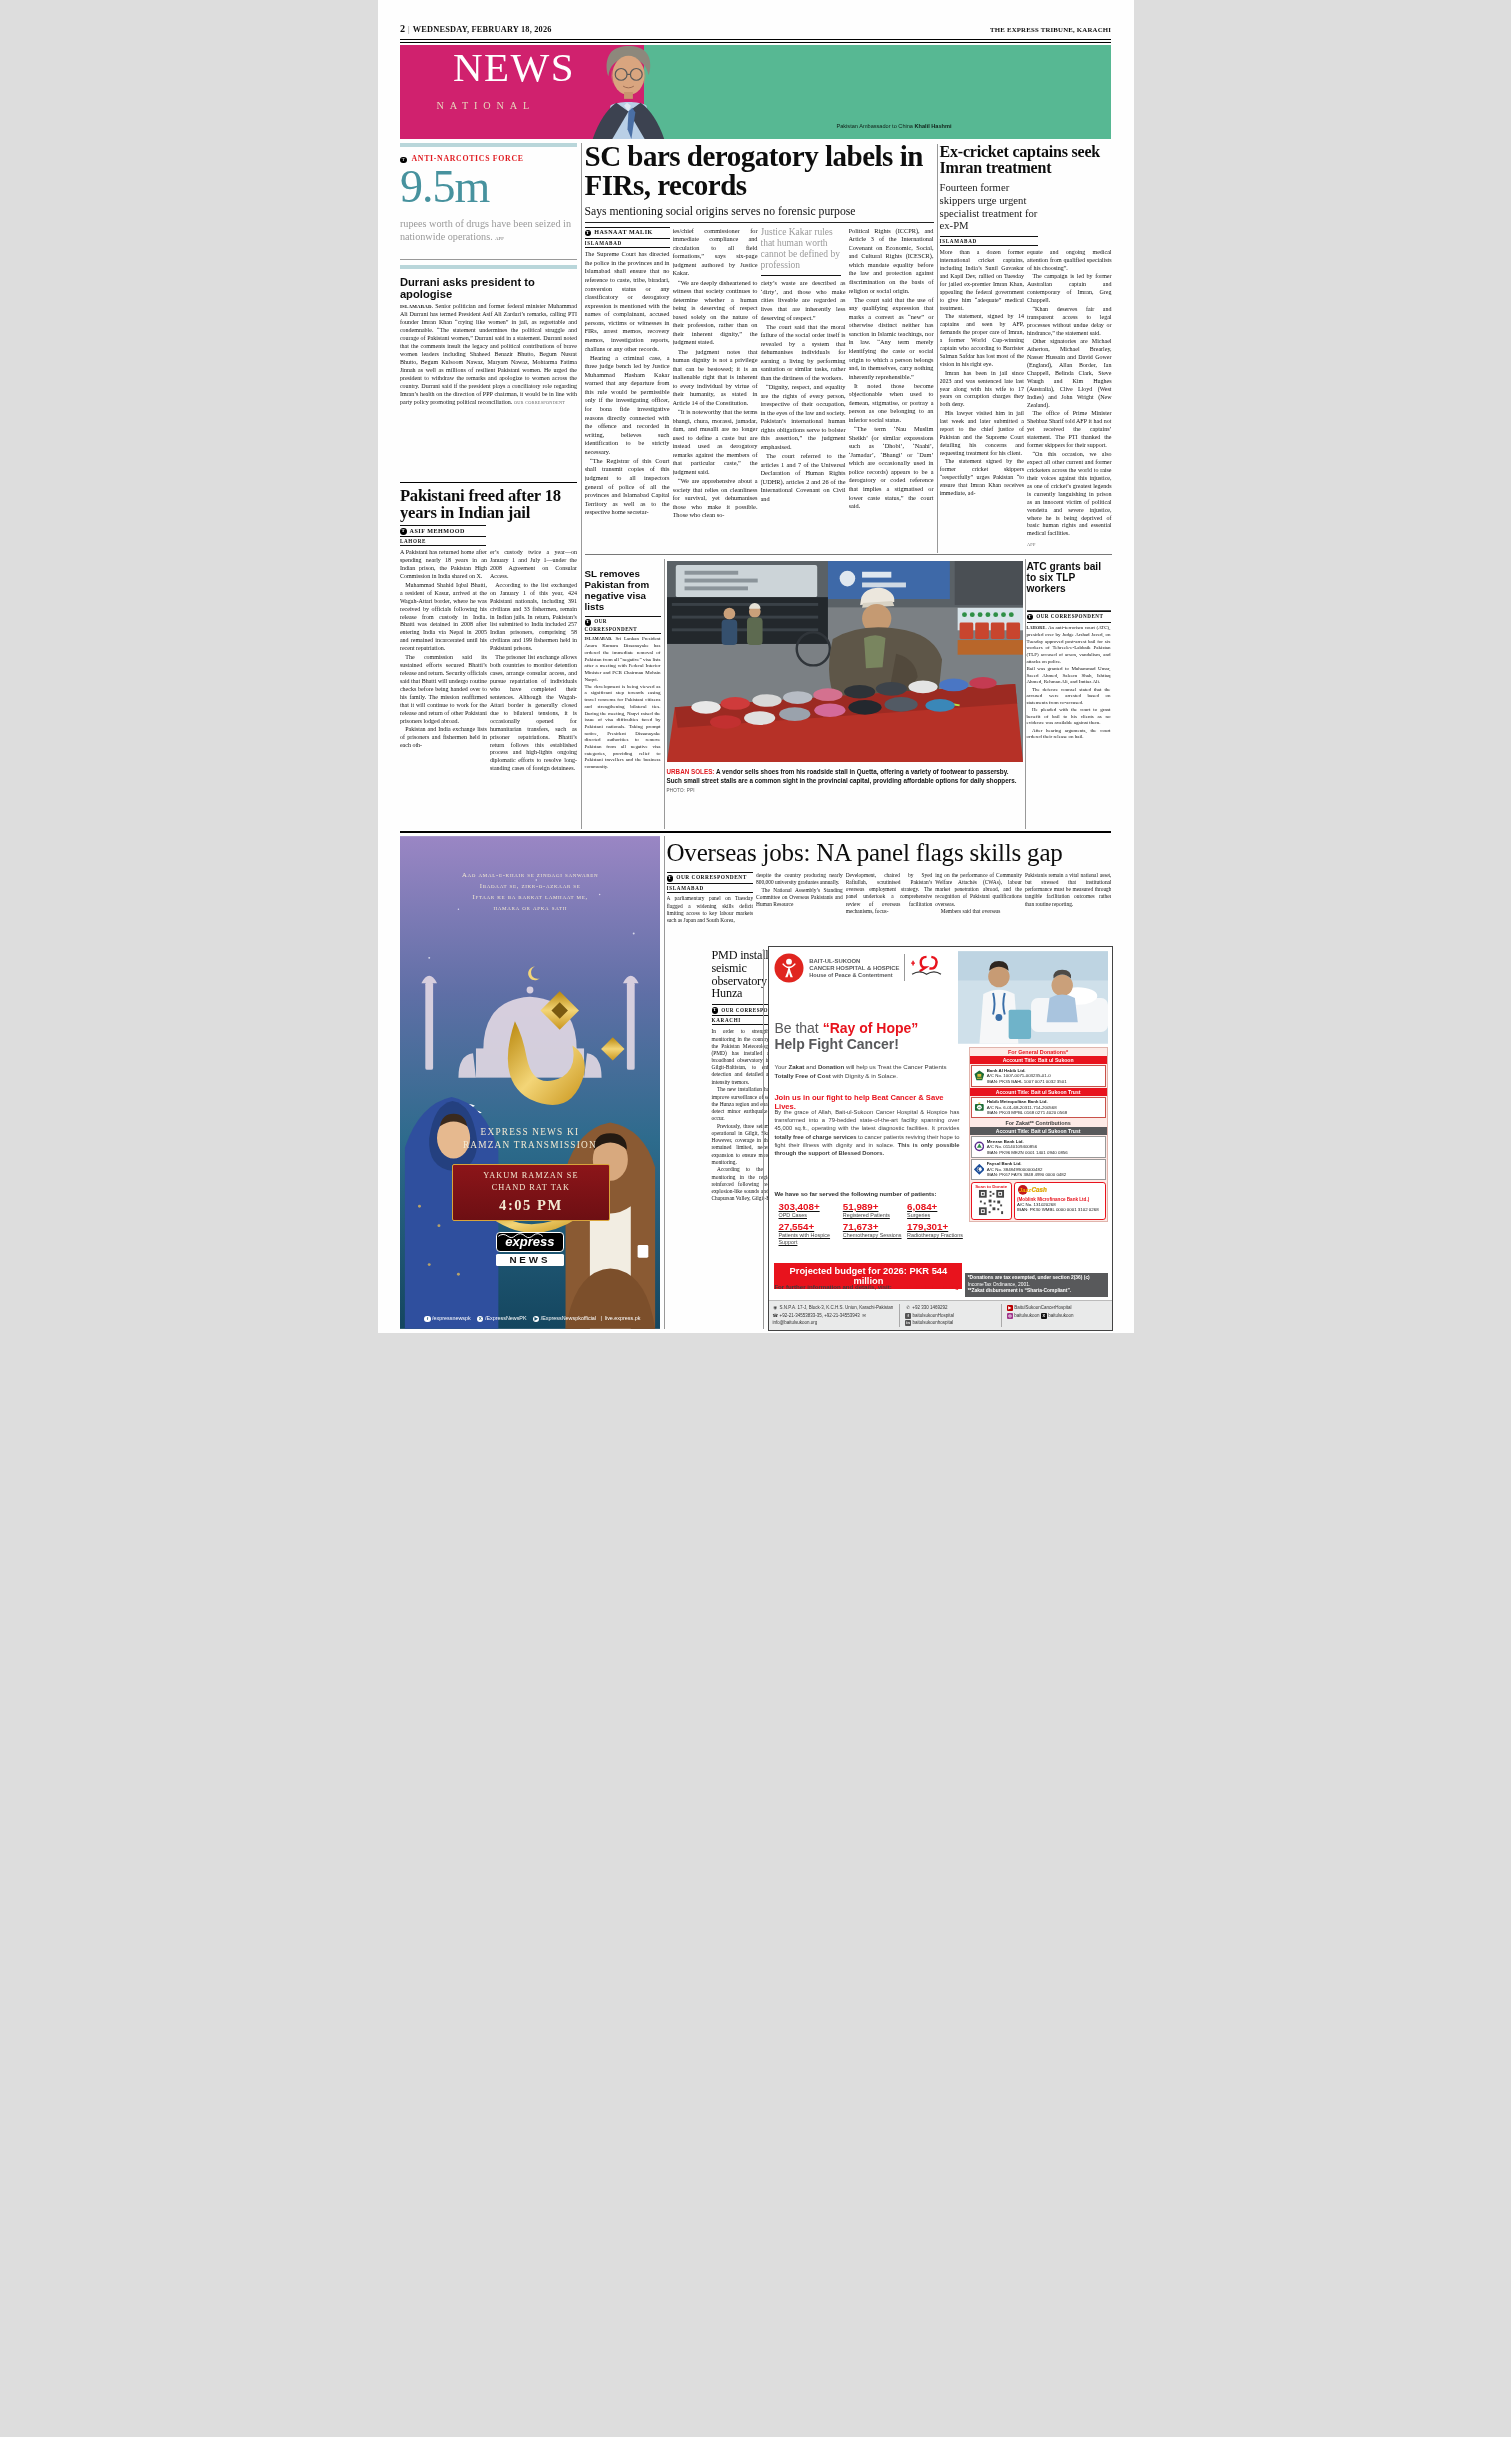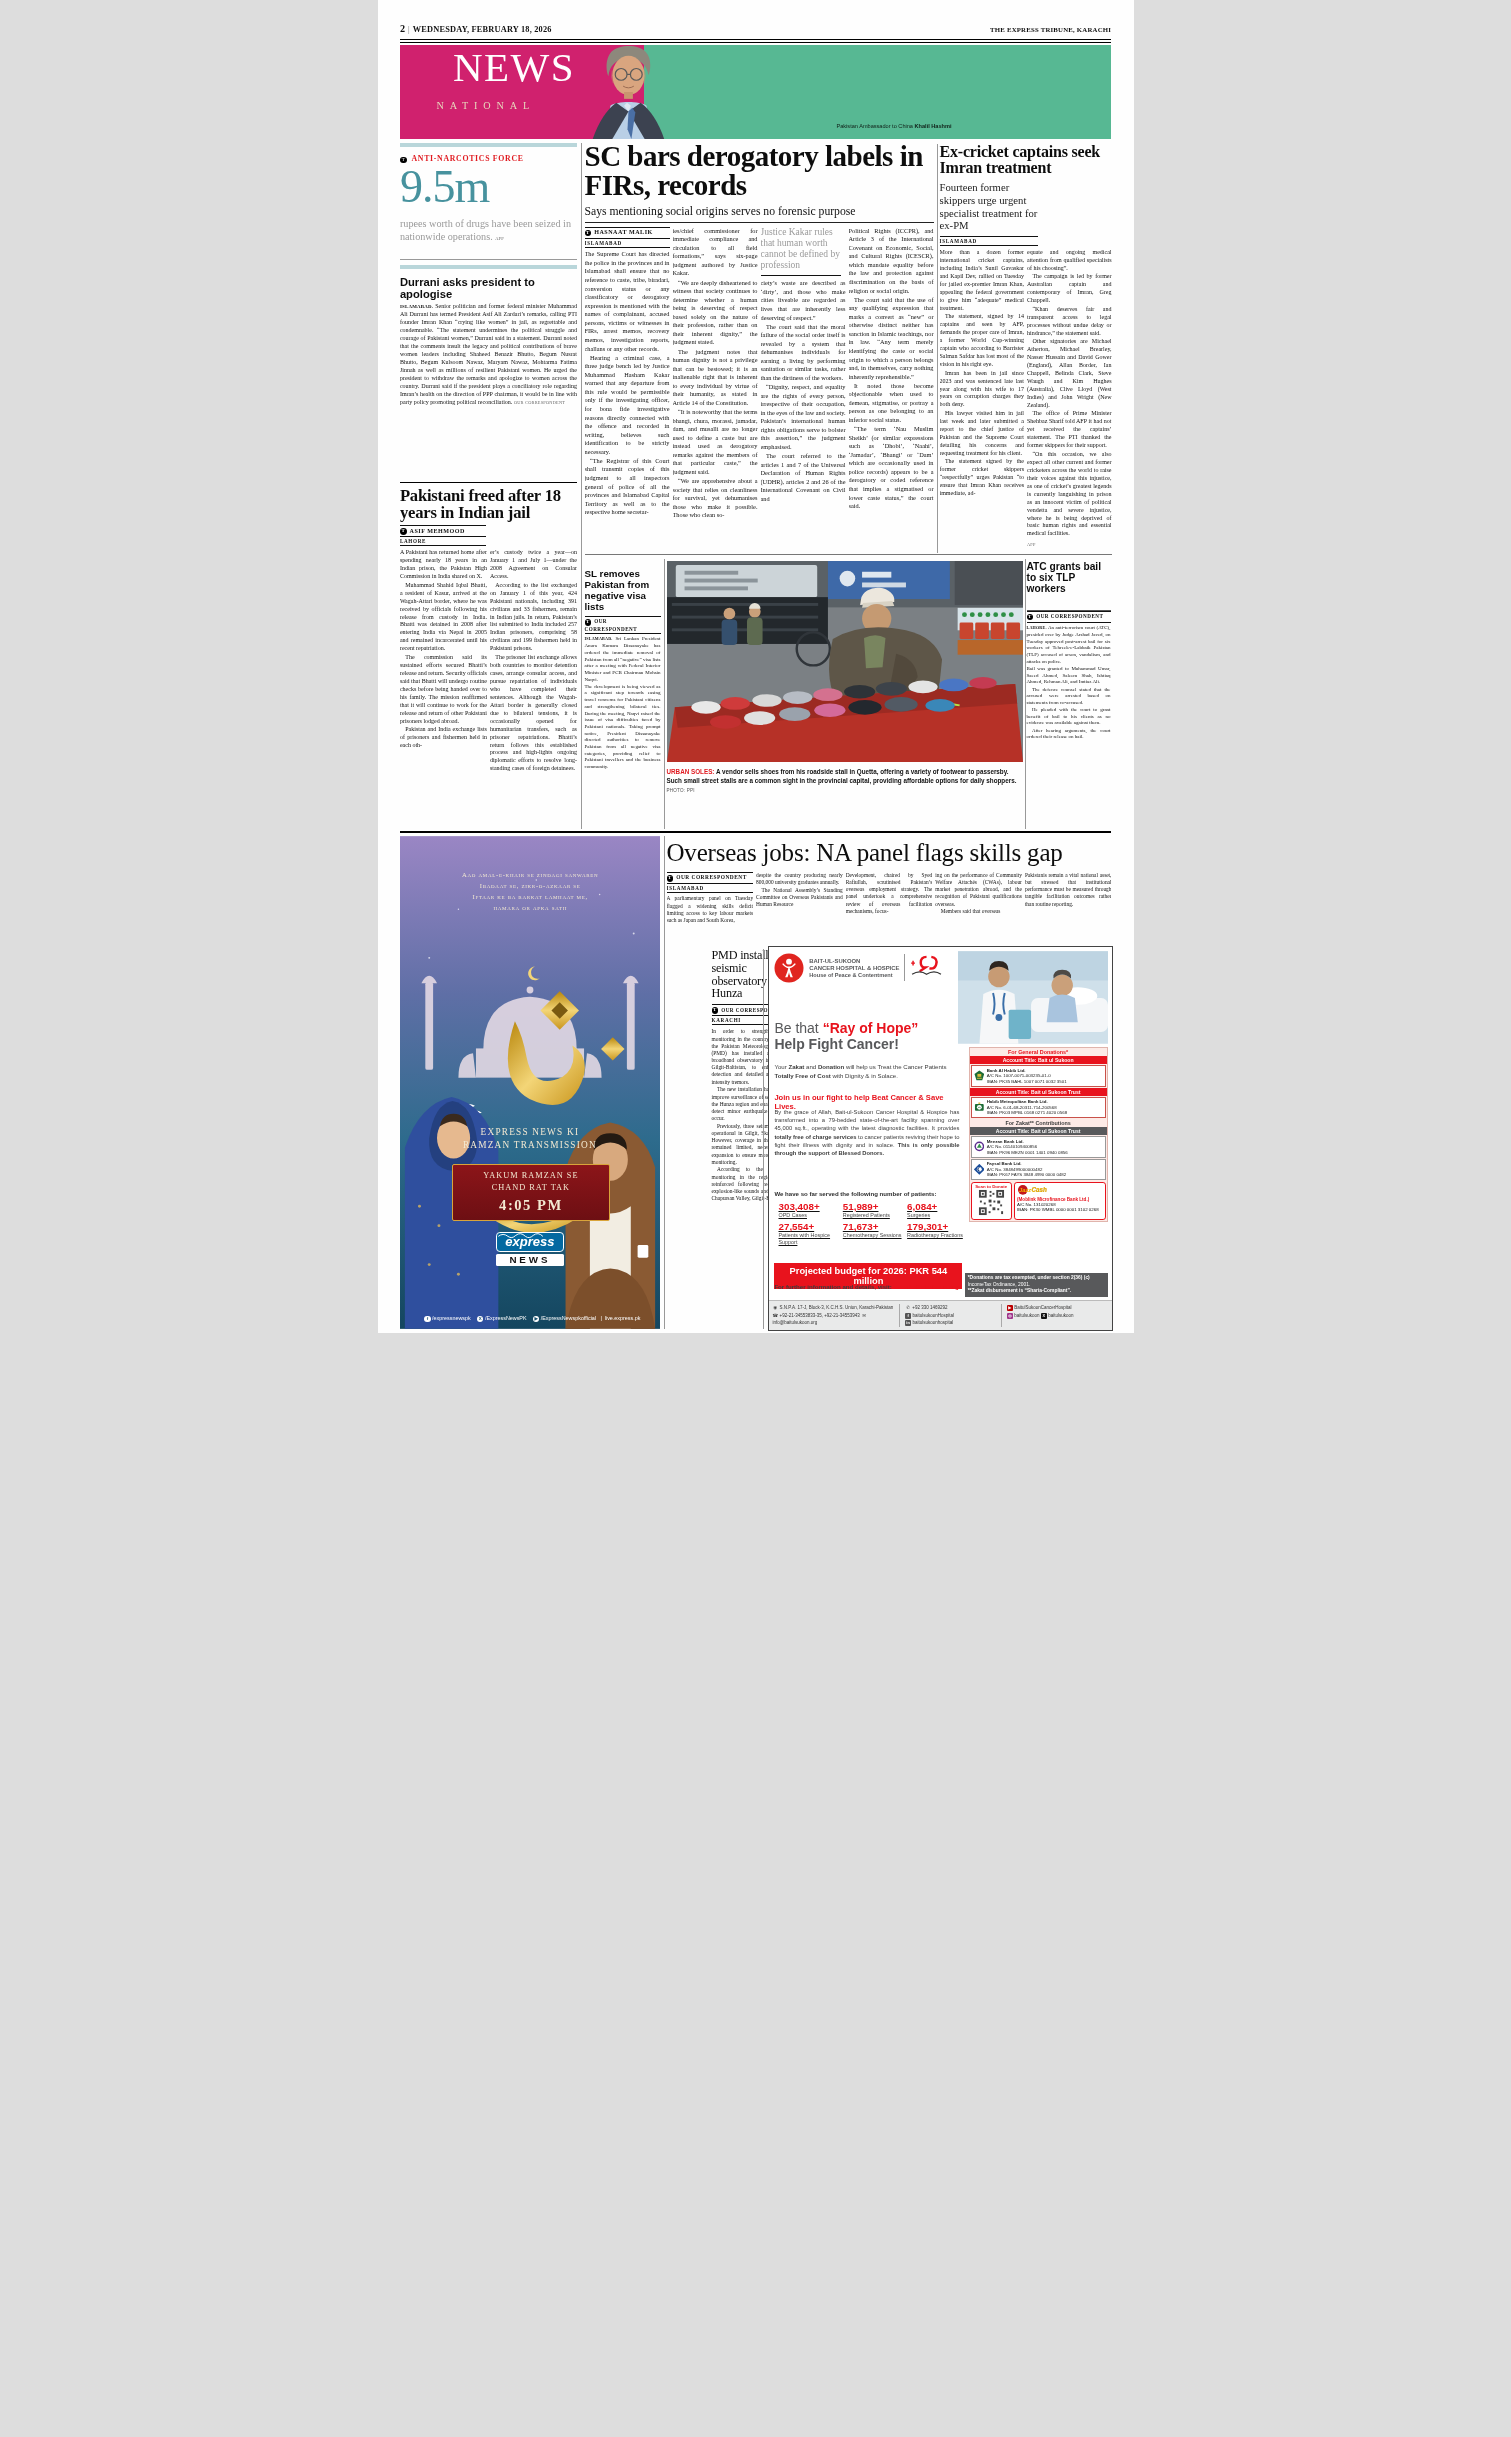--- a/index.html
+++ b/index.html
@@ -57,21 +57,21 @@
   .ramzan{left:22.4px;top:836px;width:260px;height:493px;overflow:hidden;}
   .ramzan svg{position:absolute;left:0;top:0;}
   .poem{position:absolute;left:9.8px;top:34px;width:241px;text-align:center;color:#f3e9d2;
         font-size:6.6px;line-height:1.65;letter-spacing:0.7px;font-variant:small-caps;}
   .ram-line{position:absolute;width:100%;text-align:center;color:#f3e9d2;letter-spacing:1.2px;font-variant:small-caps;}
   .ram-box{position:absolute;left:52px;top:328px;width:156px;border:1.5px solid #d9a43a;border-radius:2px;
            background:linear-gradient(180deg,#8c1519,#6d0f13);text-align:center;color:#f3e9d2;padding:4.9px 0 5.9px;}
   .ram-box .l1{font-size:8.3px;letter-spacing:1px;font-variant:small-caps;line-height:1.5;}
   .ram-box .time{font-size:14.6px;font-weight:bold;letter-spacing:1.5px;margin-top:2px;}
   .exp-logo{position:absolute;left:96px;top:396px;width:68px;text-align:center;}
-  .exp-red{background:#0369a1;color:#fff;font-family:"Liberation Sans",sans-serif;font-style:italic;font-weight:bold;
+  .exp-red{background:#000000;color:#fff;font-family:"Liberation Sans",sans-serif;font-style:italic;font-weight:bold;
            font-size:13px;border-radius:3.9px;padding:1px 0 2.4px;border:1px solid #fff;}
   .exp-news{background:#fff;color:#111;font-family:"Liberation Sans",sans-serif;font-weight:bold;font-size:9.8px;
             letter-spacing:2.9px;margin-top:1.5px;padding:0.5px 0;border-radius:1.5px;}
   .ram-social{position:absolute;left:0;bottom:6.8px;width:100%;text-align:center;color:#fff;
               font-family:"Liberation Sans",sans-serif;font-size:5.4px;}
   .ram-social .sicon{display:inline-block;width:6.3px;height:6.3px;border-radius:50%;background:#fff;color:#174f6b;
                      font-size:4.4px;line-height:6.3px;font-weight:bold;margin:0 1.5px 0 4.9px;}
   
   .cancer{left:390px;top:946px;width:343px;height:383px;border:0.5px solid #444;background:#fff;
           font-family:"Liberation Sans",sans-serif;overflow:hidden;}

